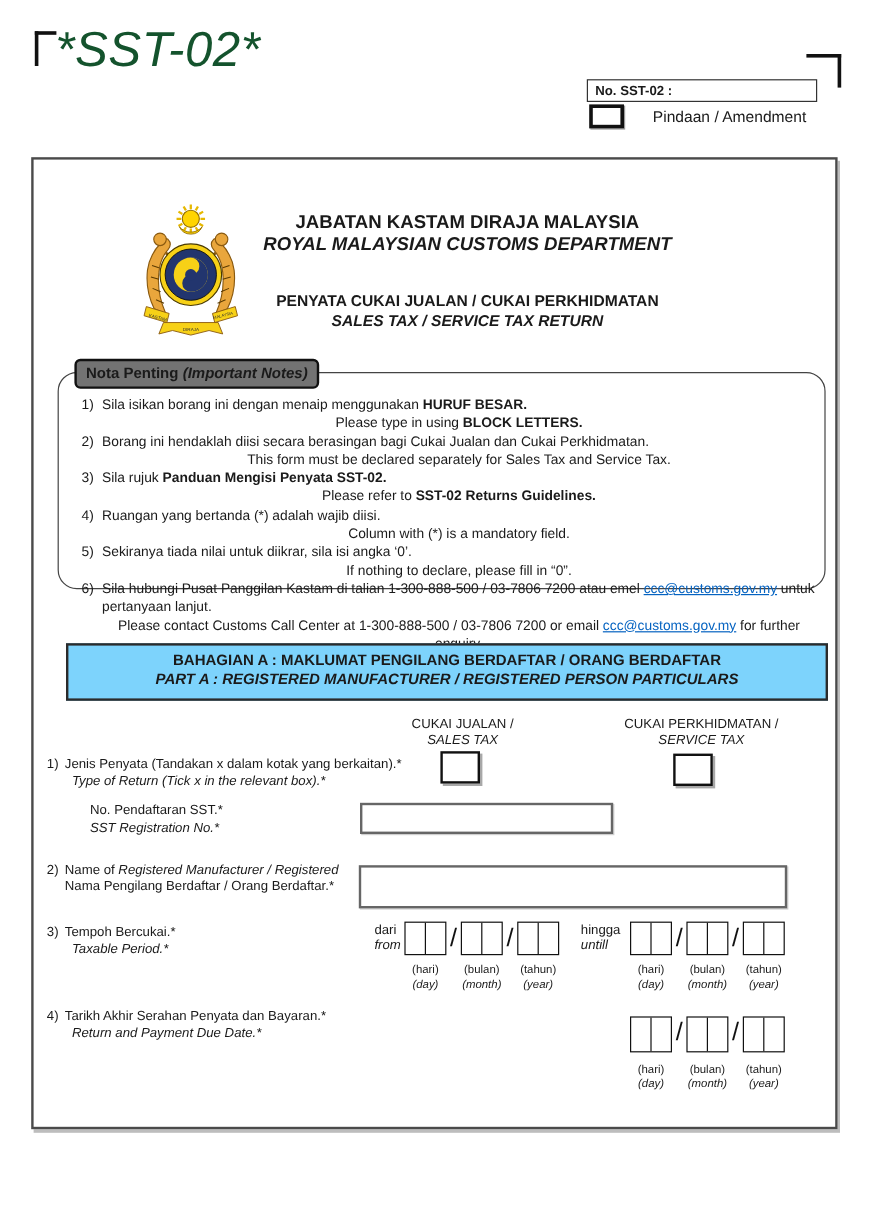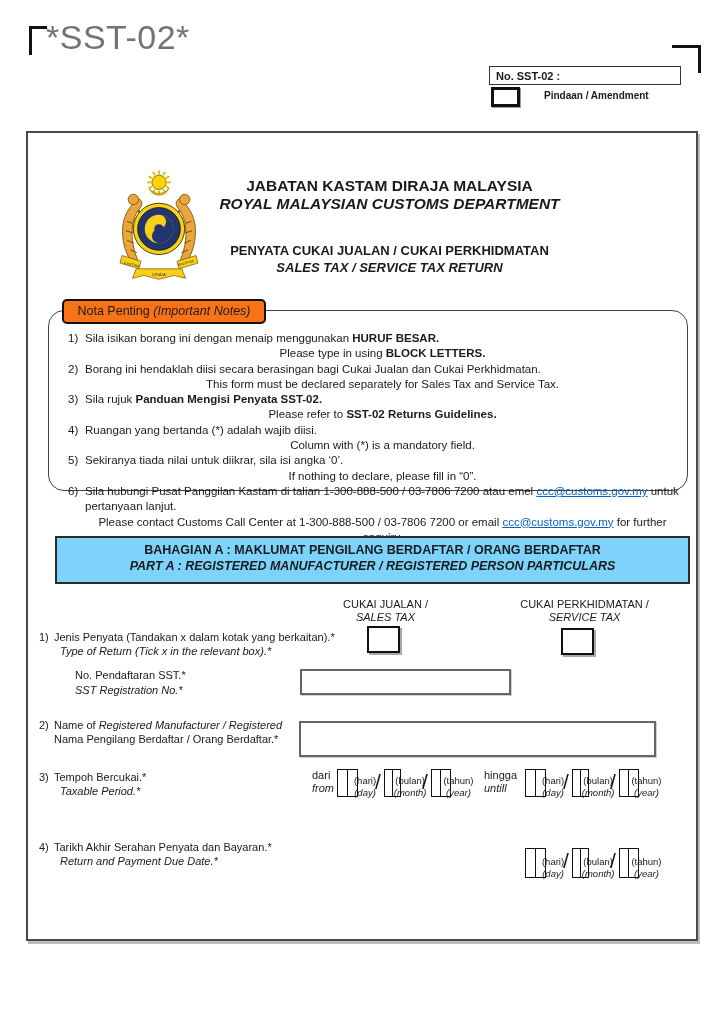--- a/index.html
+++ b/index.html
@@ -4,40 +4,40 @@
 <style>
   html,body{margin:0;padding:0;background:#ffffff;}
   #page{position:relative;width:724px;height:1024px;background:#fff;
         font-family:"Liberation Sans","DejaVu Sans",sans-serif;color:#1a1a1a;overflow:hidden;}
   .abs{position:absolute;}
   .b{font-weight:bold;}
   .it{font-style:italic;}
 
   
   .crop-tl{left:29px;top:26px;width:15px;height:26px;border-top:3px solid #111;border-left:3px solid #111;}
-  .form-code{left:46px;top:18px;font-size:34px;letter-spacing:0.5px;color:#737373;}
+  .form-code{left:46px;top:18px;font-size:41px;letter-spacing:0.5px;color:#14532d;font-style:italic;}
   .crop-tr{left:672px;top:45px;width:26px;height:25px;border-top:3px solid #111;border-right:3px solid #111;}
   .nosst-box{left:489px;top:66px;width:192px;height:19px;border:1px solid #333;font-size:11px;font-weight:bold;line-height:19px;padding-left:6px;box-sizing:border-box;background:#fff;}
   .amd-cb{left:491px;top:87px;width:23px;height:14px;border:3px solid #111;background:#fff;box-shadow:1px 1px 0 #9a9a9a;}
-  .amd-label{left:544px;top:90px;font-size:10px;font-weight:bold;}
+  .amd-label{left:544px;top:90px;font-size:13px;font-weight:normal;}
 
   
   .main-box{left:26px;top:131px;width:668px;height:806px;border:2px solid #4a4a4a;box-shadow:2px 3px 0 #bdbdbd;background:#fff;}
 
   
   .crest{left:102px;top:168px;width:114px;height:118px;}
   .h-line{left:182px;width:415px;text-align:center;}
   .h1{top:177px;font-size:15.5px;font-weight:bold;}
   .h2{top:195px;font-size:15.5px;font-weight:bold;font-style:italic;}
   .h3{top:243px;font-size:13px;font-weight:bold;}
   .h4{top:260px;font-size:13px;font-weight:bold;font-style:italic;}
 
   
   .notes-box{left:48px;top:310px;width:638px;height:179px;border:1.5px solid #444;border-radius:16px;}
-  .notes-title{left:62px;top:299px;width:200px;height:21px;border:2px solid #111;border-radius:5px;background:#f97316;text-align:center;font-size:12.5px;font-weight:normal;line-height:21px;}
+  .notes-title{left:62px;top:299px;width:200px;height:21px;border:2px solid #111;border-radius:5px;background:#737373;text-align:center;font-size:12.5px;font-weight:bold;line-height:21px;}
   .notes-list{left:68px;top:331px;width:612px;font-size:11.5px;line-height:15.3px;}
   .note-row{display:flex;}
   .note-num{width:17px;flex:0 0 17px;}
   .note-body{flex:1;}
   .note-en{text-align:center;}
   a.lnk{color:#0563C1;text-decoration:underline;cursor:pointer;}
 
   
   .part-a{left:55px;top:536px;width:631px;height:40px;border:2px solid #2b2b2b;text-align:center;box-sizing:content-box;padding-top:4px;font-size:12.5px;font-weight:bold;line-height:16px;}
   .pa-en{font-style:italic;}
@@ -66,21 +66,21 @@
   .name-input{left:299px;top:721px;width:353px;height:32px;}
 
   
   .dlabel{font-size:11px;line-height:12.5px;}
   .dari{left:312px;top:769px;}
   .hingga{left:484px;top:769px;}
   .date-group{display:flex;align-items:flex-start;}
   .dgA{left:337px;top:768px;}
   .dgB{left:525px;top:768px;}
   .dgC{left:525px;top:847px;}
-  .du{display:flex;flex-direction:row;align-items:center;width:35px;}
+  .du{display:flex;flex-direction:column;align-items:center;width:35px;}
   .dbox{width:35px;height:28px;border:1.5px solid #111;display:flex;box-sizing:border-box;background:#fff;}
   .dg-tall .dbox{height:30px;}
   .cell{flex:1;}
   .cell.c2{border-left:1.5px solid #111;}
   .dslash{font-size:21px;line-height:28px;margin:0 2px;color:#111;font-weight:300;width:8px;text-align:center;}
   .dlbl{margin-top:7px;width:50px;margin-left:-7.5px;margin-right:-7.5px;text-align:center;font-size:9.5px;line-height:11.5px;}
   .dg-tall .dlbl{margin-top:9px;}
 </style>
 </head>
 <body>

